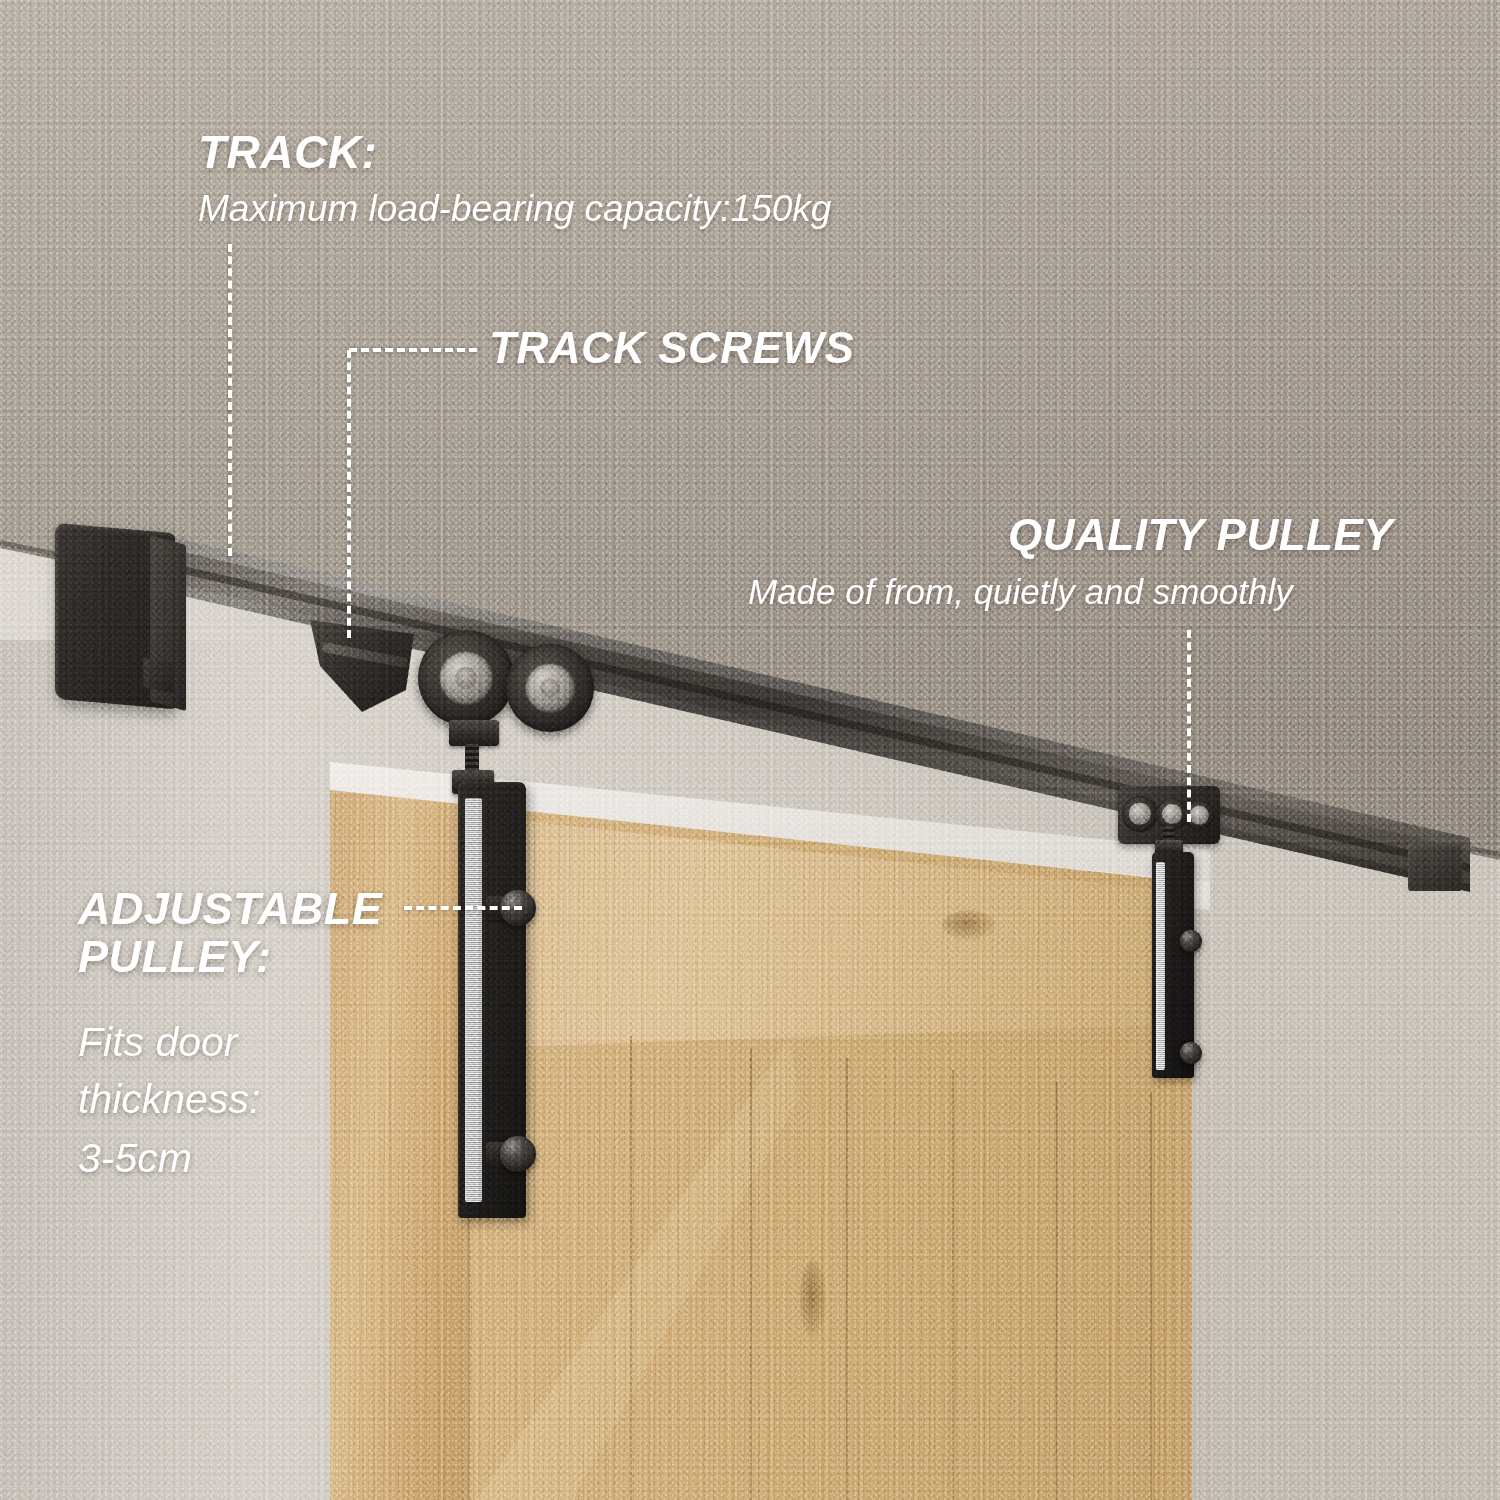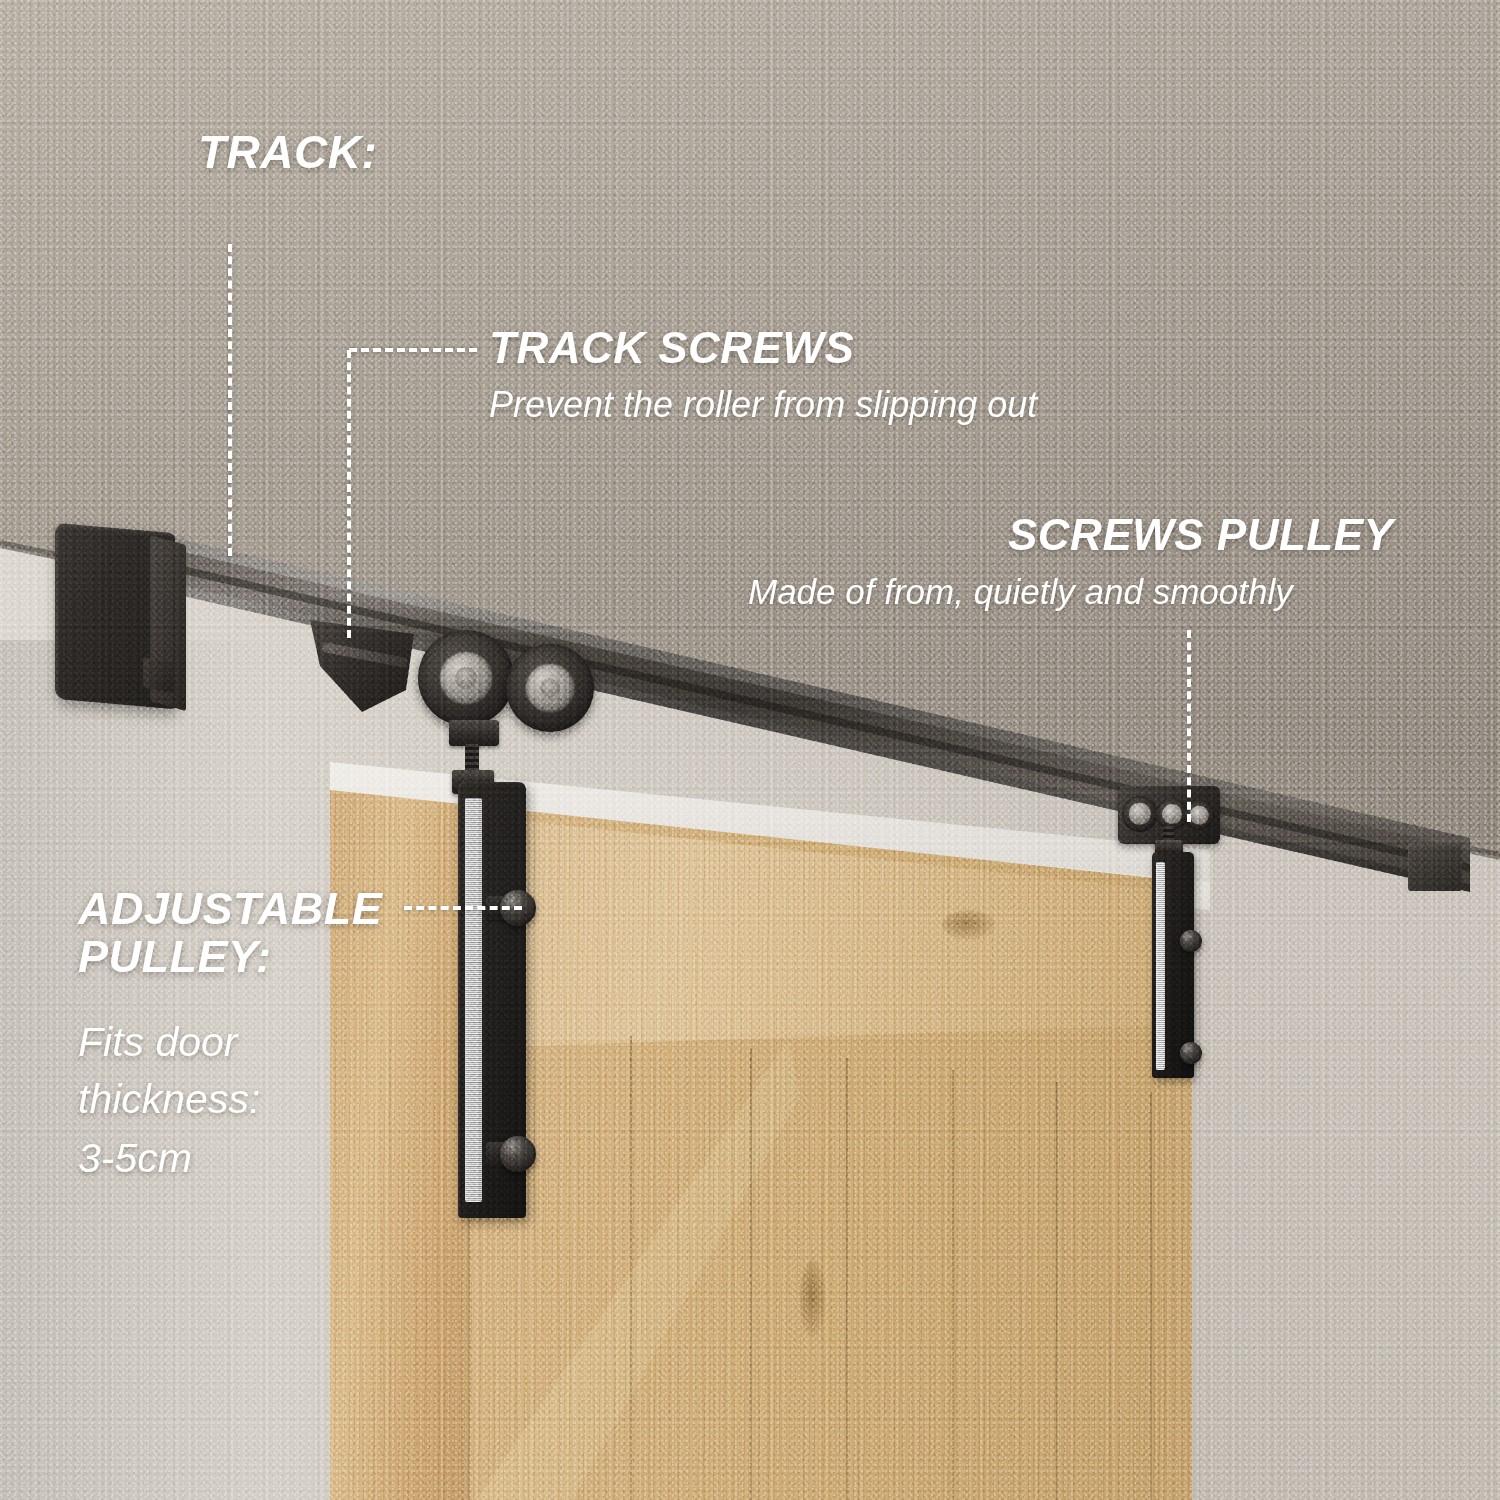--- a/index.html
+++ b/index.html
@@ -391,29 +391,29 @@
 
   <div class="lead lead-h" style="left:349px;top:348px;width:128px;"></div>
   <div class="lead lead-v" style="left:347px;top:350px;height:288px;"></div>
 
   <div class="lead lead-v" style="left:1187px;top:630px;height:192px;"></div>
 
   <div class="lead lead-h" style="left:404px;top:906px;width:118px;"></div>
 
   <div class="callout" id="co-track">
     <div class="c-title">TRACK:</div>
+    <div class="c-sub">Maximum load-bearing capacity:150kg</div>
   </div>
 
   <div class="callout" id="co-stopper">
     <div class="c-title">TRACK SCREWS</div>
-    <div class="c-sub">Prevent the roller from slipping out</div>
   </div>
 
   <div class="callout" id="co-pulley">
-    <div class="c-title">SCREWS PULLEY</div>
+    <div class="c-title">QUALITY PULLEY</div>
     <div class="c-sub">Made of from, quietly  and smoothly</div>
   </div>
 
   <div class="callout" id="co-screws">
     <div class="c-title">ADJUSTABLE</div>
     <div class="c-title">PULLEY:</div>
     <div class="c-sub">Fits door thickness:</div>
     <div class="c-sub" style="margin-top:2px;">3-5cm</div>
   </div>
 

